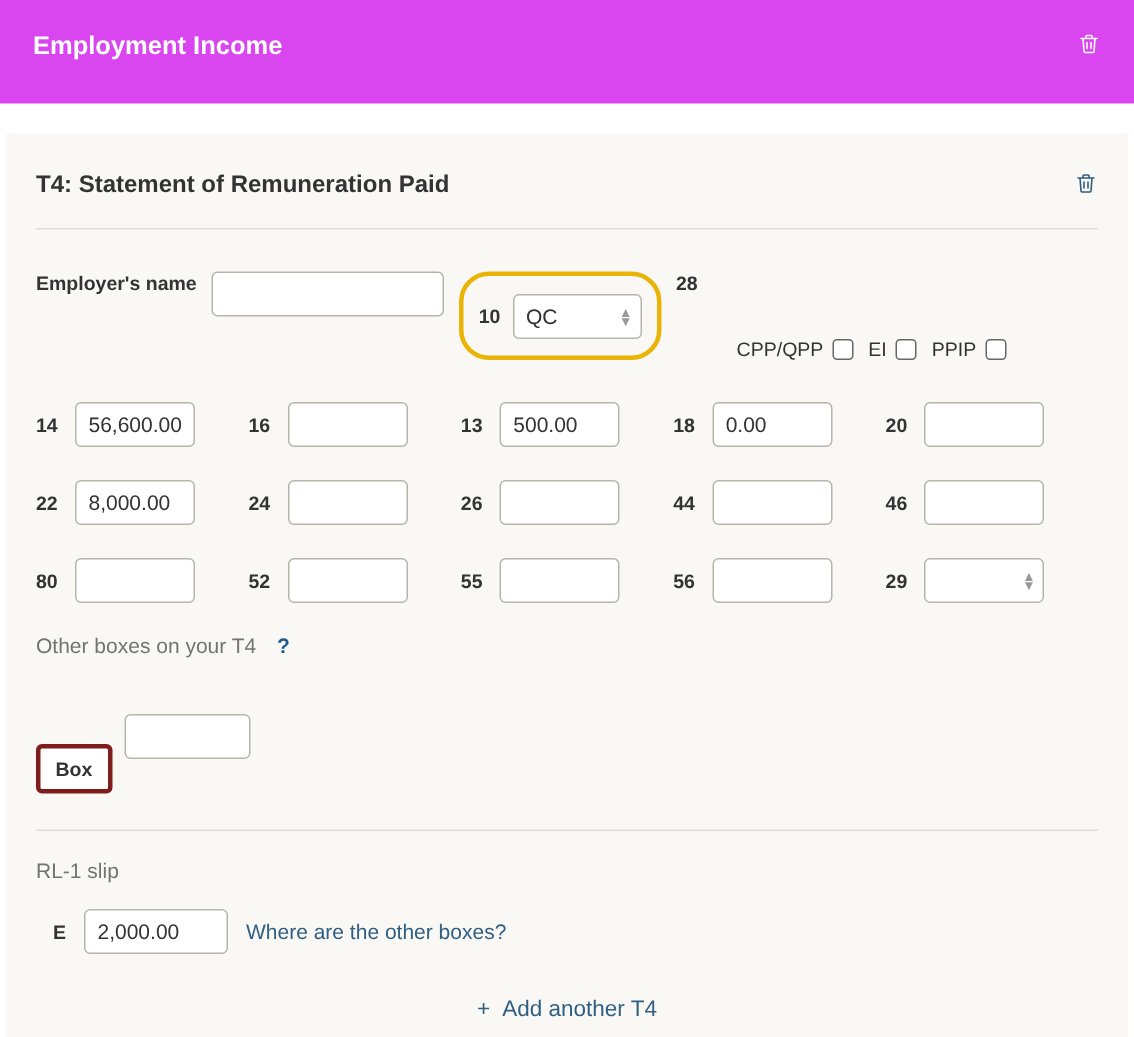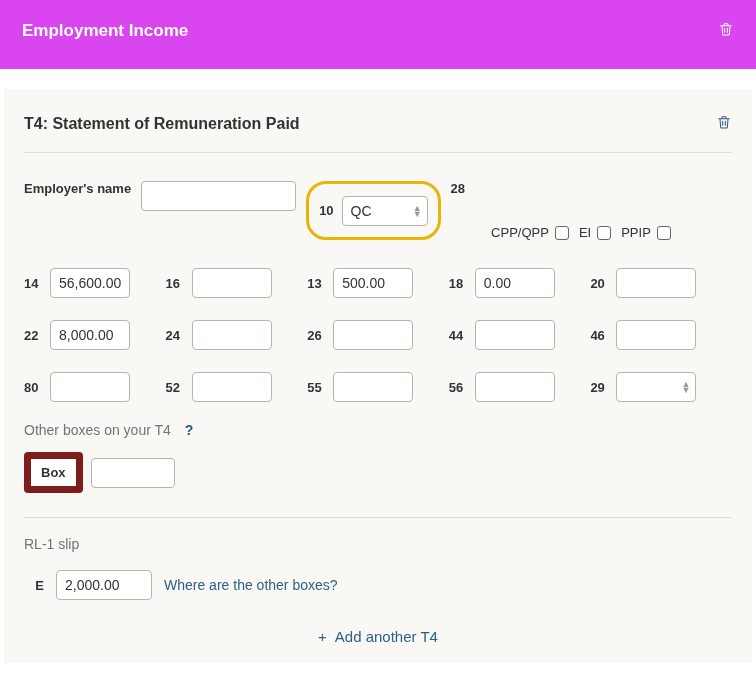--- a/index.html
+++ b/index.html
@@ -85,22 +85,22 @@
   }
   .cell { display: inline-flex; align-items: center; gap: 8px; }
   .cell .boxnum { font-size: 13px; font-weight: 700; color: #333; width: 18px; text-align: left;}
   .cell .input { width: 80px; }
   .other-label { font-size: 14px; color: #737373; }
   .help-q {
     color: #1f5b91; font-weight: 700; font-size: 14px; margin-left: 10px;
   }
   .box-pair { display: inline-flex; align-items: center; gap: 8px; margin-top: 14px;}
   .box-pill {
-    border: 7px solid #7f1d1d; border-radius: 4px; background: #fff;
-    padding: 6px 10px; font-size: 13px; font-weight: 700; color: #333;
+    border: 3px solid #7f1d1d; border-radius: 4px; background: #fff;
+    padding: 6px 10px; font-size: 13px; font-weight: 700; color: #333; margin-top: 44px;
   }
   .rl1-row { display: flex; align-items: center; gap: 12px; margin-top: 18px;}
   .rl1-row .boxnum { font-size: 13px; font-weight: 700; text-align:right; width: 20px;}
   .link { color: #2f5f84; font-size: 14px; }
   .add-row { text-align: center; margin-top: 28px; margin-bottom: 4px;}
   .add-row span { color: #2f5f84; font-size: 15px; font-weight: 500; }
   .plus { font-weight: 900; margin-right: 8px; font-size: 16px;}
 </style>
 </head>
 <body>

